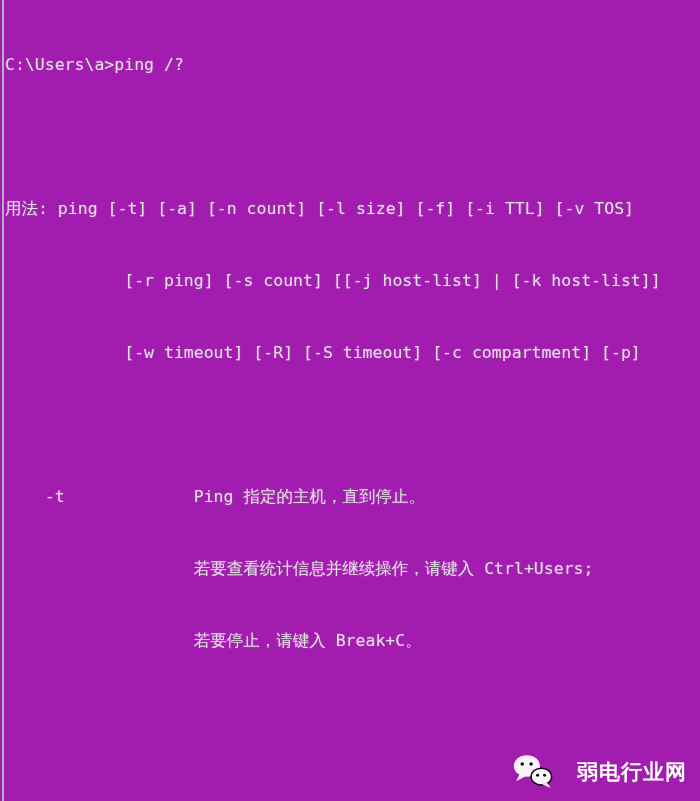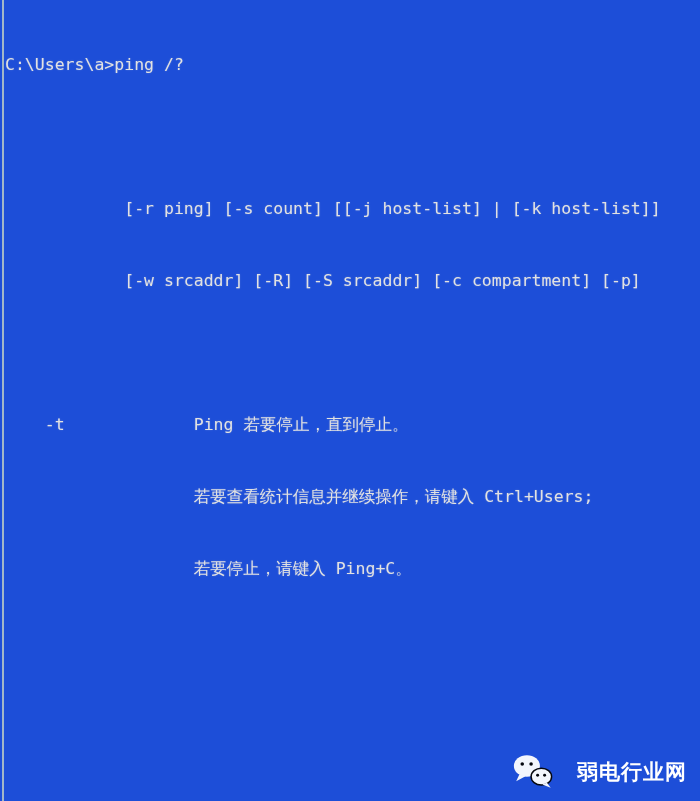--- a/index.html
+++ b/index.html
@@ -4,21 +4,21 @@
 <style>
   * { margin: 0; padding: 0; box-sizing: border-box; }
   html, body {
     width: 700px; height: 801px;
     background: #000;
     overflow: hidden;
   }
   .terminal {
     position: relative;
     width: 700px; height: 801px;
-    background: #1d4ed8;
+    background: #a21caf;
     overflow: hidden;
     font-family: "DejaVu Sans Mono", "Liberation Mono", monospace;
   }
   .left-edge {
     position: absolute;
     left: 2px; top: 0;
     width: 2px; height: 801px;
     background: #b9cac6;
     opacity: 0.85;
   }
@@ -52,26 +52,27 @@
 </style>
 </head>
 <body>
 
 <div class="terminal">
   <div class="left-edge"></div>
 
   <div class="screen">
     <div class="line">C:\Users\a&gt;ping /?</div>
     <div class="line"></div>
+    <div class="line">用法: ping [-t] [-a] [-n count] [-l size] [-f] [-i TTL] [-v TOS]</div>
     <div class="line">            [-r ping] [-s count] [[-j host-list] | [-k host-list]]</div>
-    <div class="line">            [-w srcaddr] [-R] [-S srcaddr] [-c compartment] [-p]</div>
+    <div class="line">            [-w timeout] [-R] [-S timeout] [-c compartment] [-p]</div>
     <div class="line"></div>
-    <div class="line">    -t             Ping 若要停止，直到停止。</div>
+    <div class="line">    -t             Ping 指定的主机，直到停止。</div>
     <div class="line">                   若要查看统计信息并继续操作，请键入 Ctrl+Users;</div>
-    <div class="line">                   若要停止，请键入 Ping+C。</div>
+    <div class="line">                   若要停止，请键入 Break+C。</div>
     
     
     
     
     
     
     
     
     
     

